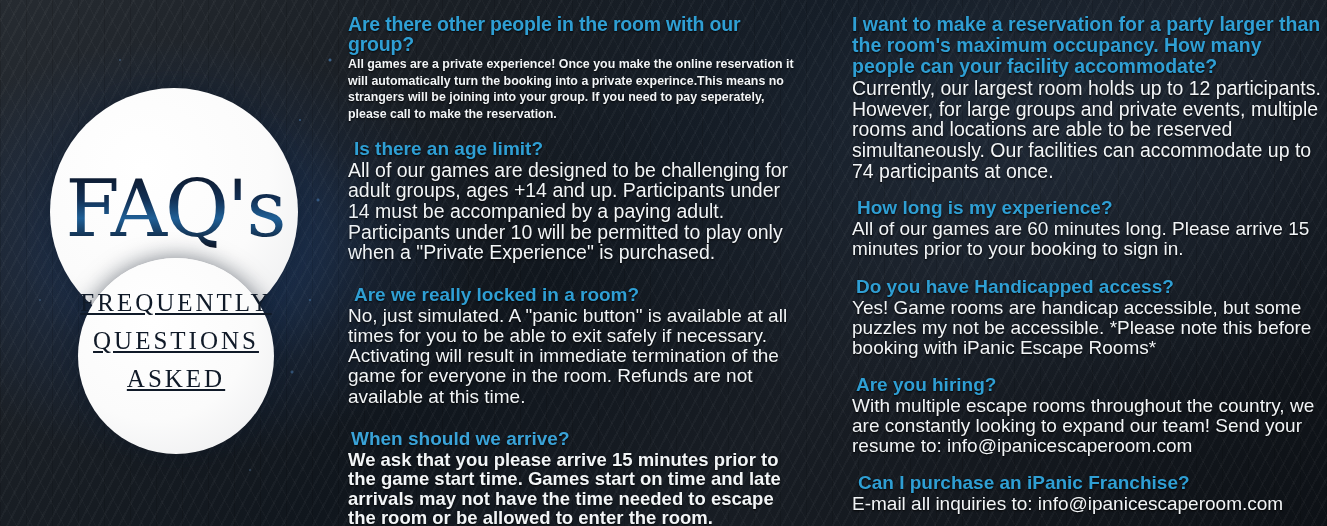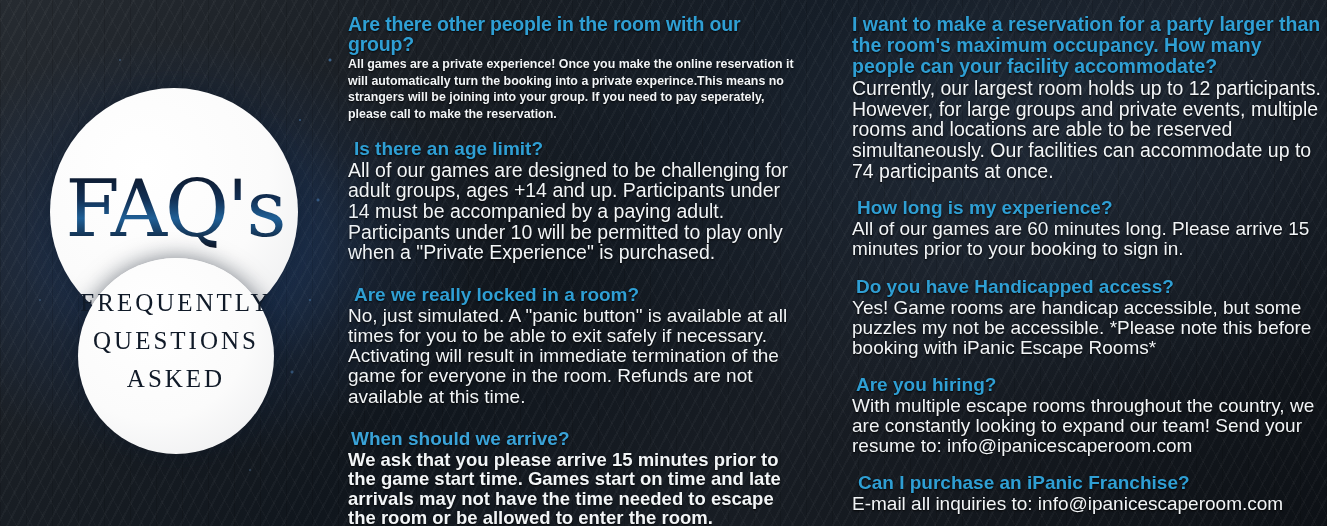--- a/index.html
+++ b/index.html
@@ -104,20 +104,21 @@
     text-align: center;
     z-index: 7;
     color: #101a28;
     font-family: "Liberation Serif", serif;
     letter-spacing: 3px;
   }
   #logo-sub div {
     font-size: 25px;
     line-height: 38px;
     text-transform: uppercase;
+    text-decoration: underline;
   }
 
   
   .column {
     position: absolute;
     top: 0;
     box-sizing: border-box;
   }
   #col-mid {
     left: 348px;

